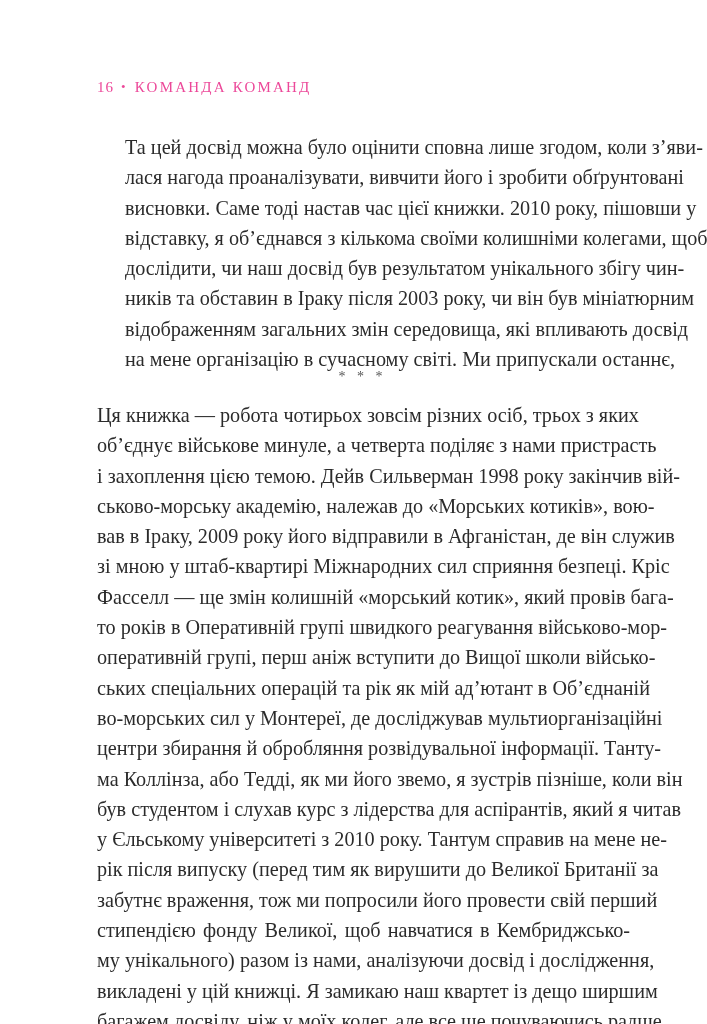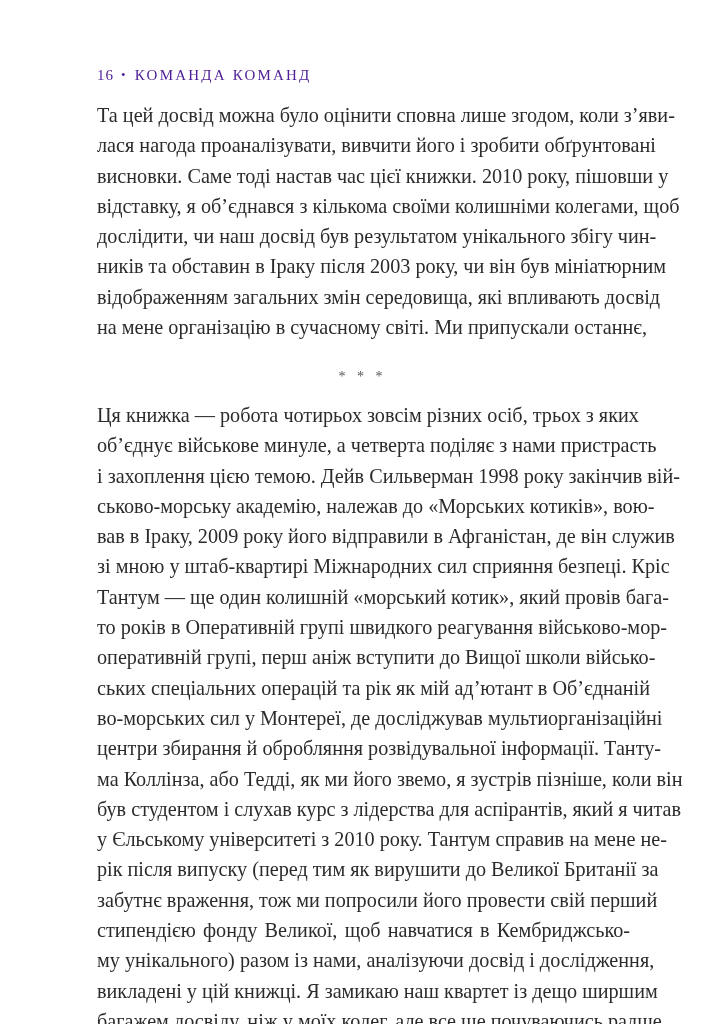--- a/index.html
+++ b/index.html
@@ -18,25 +18,25 @@
     .page {
       position: absolute;
       left: 0; top: 0;
       width: 707px;
       height: 1024px;
       background: #ffffff;
     }
     .running-head {
       position: absolute;
       left: 97px;
-      top: 67px;
+      top: 79px;
       font-family: "Liberation Serif", "DejaVu Serif", serif;
       font-size: 15px;
       letter-spacing: 2.2px;
-      color: #4c1d95;
+      color: #ec4899;
       white-space: nowrap;
     }
     .running-head .page-num { letter-spacing: 1px; }
     .running-head .bullet {
       display: inline-block;
       margin: 0 7px;
       font-size: 13px;
       position: relative;
       top: -1px;
     }
@@ -53,21 +53,21 @@
       display: block;
       white-space: nowrap;
       text-align: justify;
       text-align-last: justify;
       height: 30.3px;
       overflow: visible;
     }
     .line.last {
       text-align-last: left;
     }
-    #para-1 { top: 100px; }
+    #para-1 { top: 132px; margin-left: 28px; }
     #para-2 { top: 400px; }
     .separator {
       position: absolute;
       left: 0;
       width: 707px;
       top: 369px;
       text-align: center;
       font-family: "Liberation Serif", "DejaVu Serif", serif;
       font-size: 14px;
       letter-spacing: 4px;
@@ -98,21 +98,21 @@
 
   <div class="separator">* * *</div>
 
   <div class="text-block" id="para-2">
     <span class="line">Ця книжка — робота чотирьох зовсім різних осіб, трьох з яких</span>
     <span class="line">об’єднує військове минуле, а четверта поділяє з нами пристрасть</span>
     <span class="line">і захоплення цією темою. Дейв Сильверман 1998 року закінчив вій-</span>
     <span class="line">ськово-морську академію, належав до «Морських котиків», вою-</span>
     <span class="line">вав в Іраку, 2009 року його відправили в Афганістан, де він служив</span>
     <span class="line">зі мною у штаб-квартирі Міжнародних сил сприяння безпеці. Кріс</span>
-    <span class="line">Тантум — ще один колишній «морський котик», який провів бага-</span>
+    <span class="line">Фасселл — ще змін колишній «морський котик», який провів бага-</span>
     <span class="line">то років в Оперативній групі швидкого реагування військово-мор-</span>
     <span class="line">оперативній групі, перш аніж вступити до Вищої школи військо-</span>
     <span class="line">ських спеціальних операцій та рік як мій ад’ютант в Об’єднаній</span>
     <span class="line">во-морських сил у Монтереї, де досліджував мультиорганізаційні</span>
     <span class="line">центри збирання й обробляння розвідувальної інформації. Танту-</span>
     <span class="line">ма Коллінза, або Тедді, як ми його звемо, я зустрів пізніше, коли він</span>
     <span class="line">був студентом і слухав курс з лідерства для аспірантів, який я читав</span>
     <span class="line">у Єльському університеті з 2010 року. Тантум справив на мене не-</span>
     <span class="line">рік після випуску (перед тим як вирушити до Великої Британії за</span>
     <span class="line">забутнє враження, тож ми попросили його провести свій перший</span>

